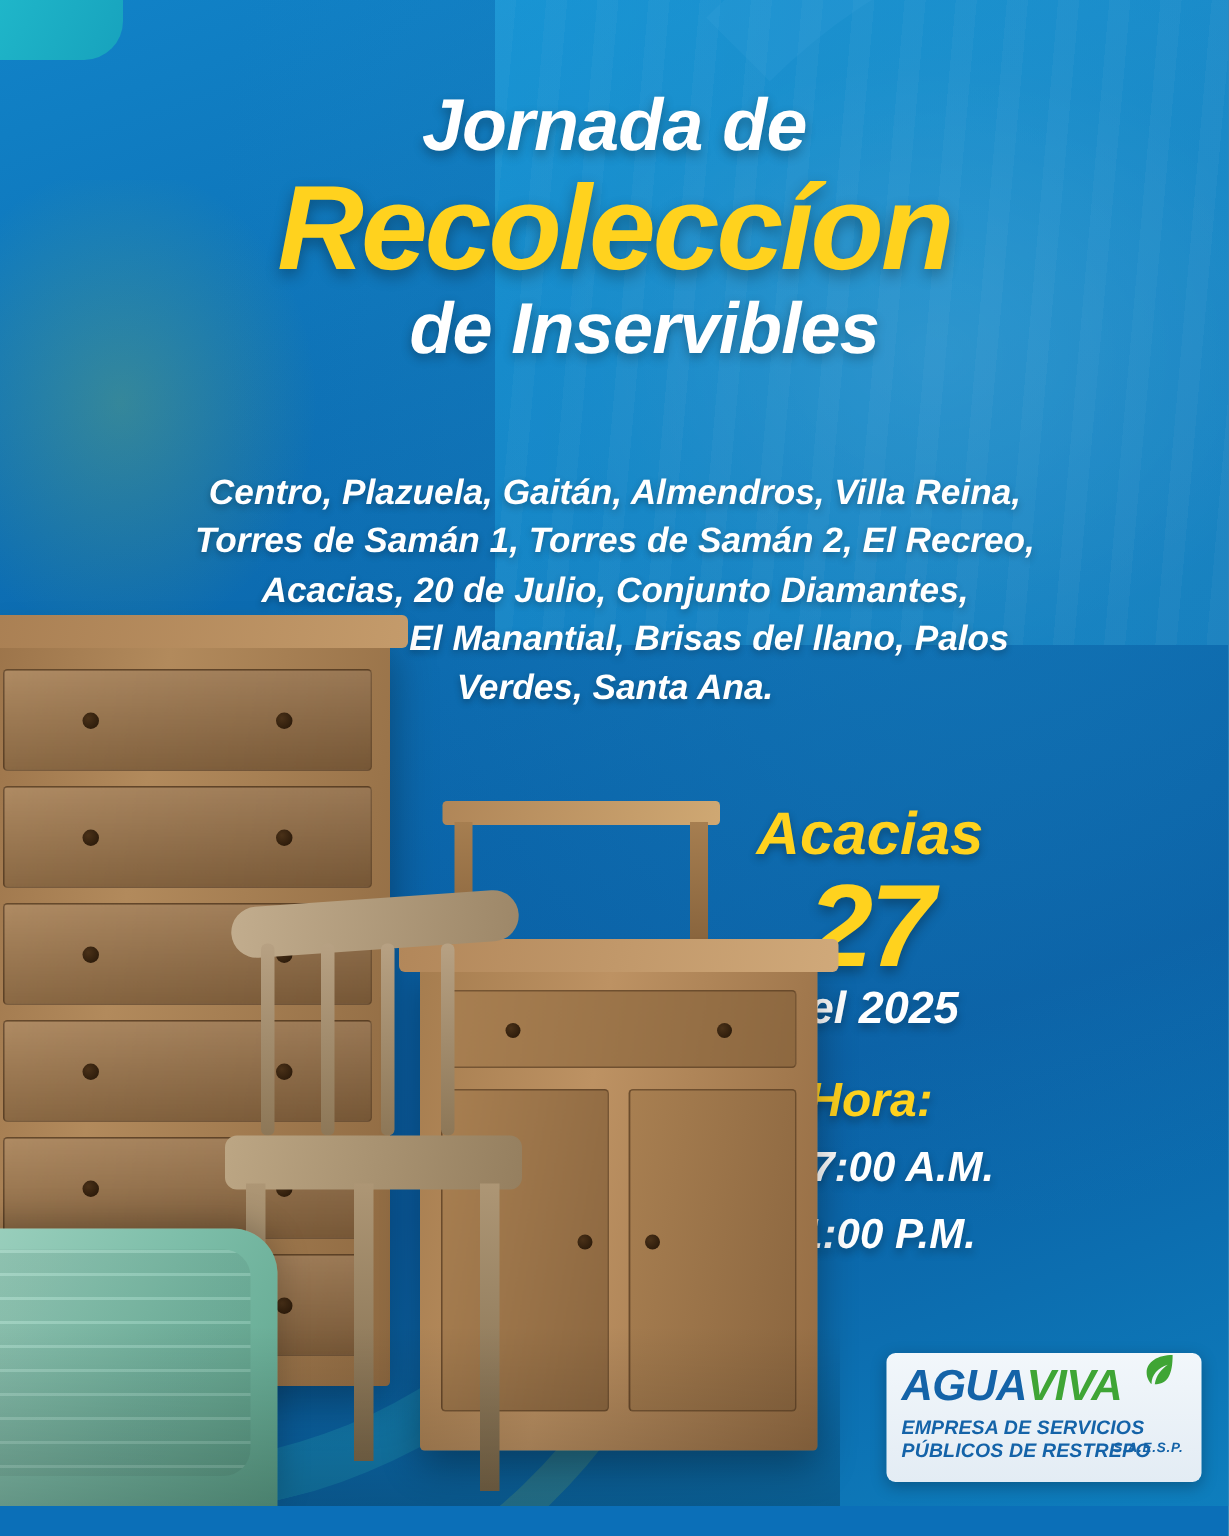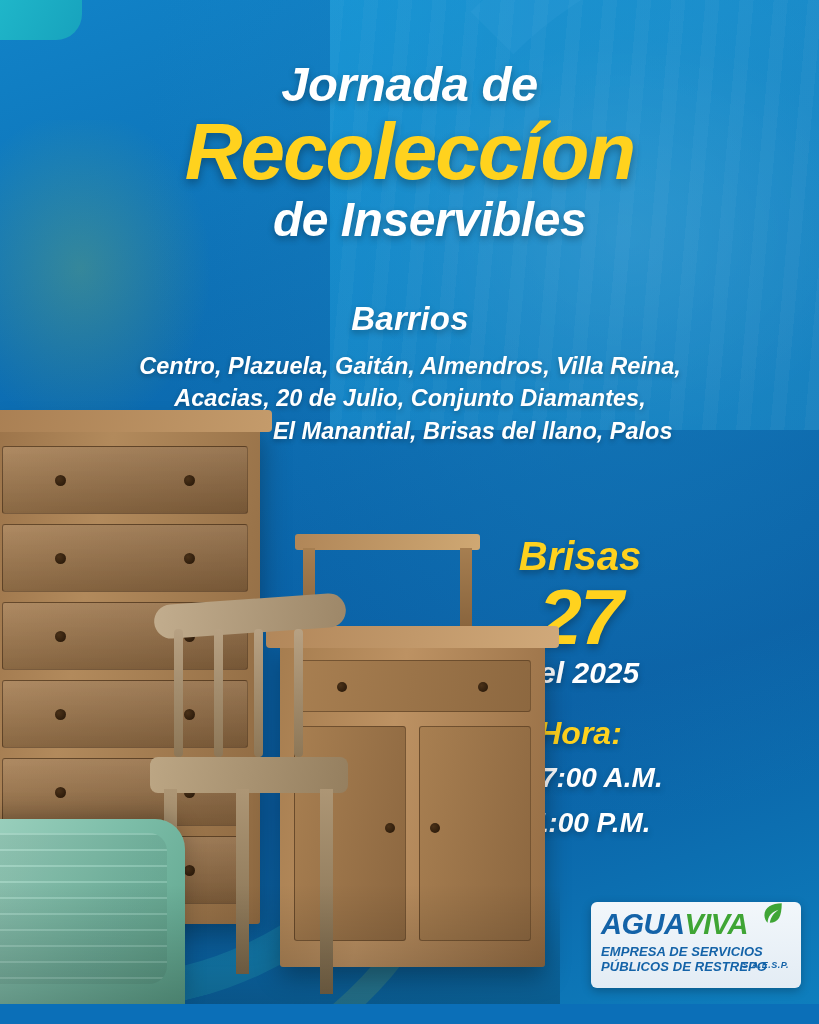--- a/index.html
+++ b/index.html
@@ -259,30 +259,31 @@
   <div class="curve-a"></div>
   <div class="curve-b"></div>
 
   <div class="headline">
     <div class="h-line1">Jornada de</div>
     <div class="h-line2">Recoleccíon</div>
     <div class="h-line3">de Inservibles</div>
   </div>
 
   <div class="barrios-wrap">
-    <div class="barrios-title">Barrios</div>
     <div class="barrios-list">
       <div>Centro, Plazuela, Gaitán, Almendros, Villa Reina,</div>
+      <div>Torres de Samán 1, Torres de Samán 2, El Recreo,</div>
       <div>Acacias, 20 de Julio, Conjunto Diamantes,</div>
       <div>Cristales,   El Manantial, Brisas del llano, Palos</div>
+      <div>Verdes, Santa Ana.</div>
     </div>
   </div>
 
   <div class="date-block">
-    <div class="date-dow">Brisas</div>
+    <div class="date-dow">Acacias</div>
     <div class="date-row">
       <span class="date-day">27</span>
     </div>
     <div class="date-year">del 2025</div>
   </div>
 
   <div class="hour-block">
     <div class="hour-title">Hora:</div>
     <div class="hour-line">De 7:00 A.M.</div>
     <div class="hour-line">a 1:00 P.M.</div>

